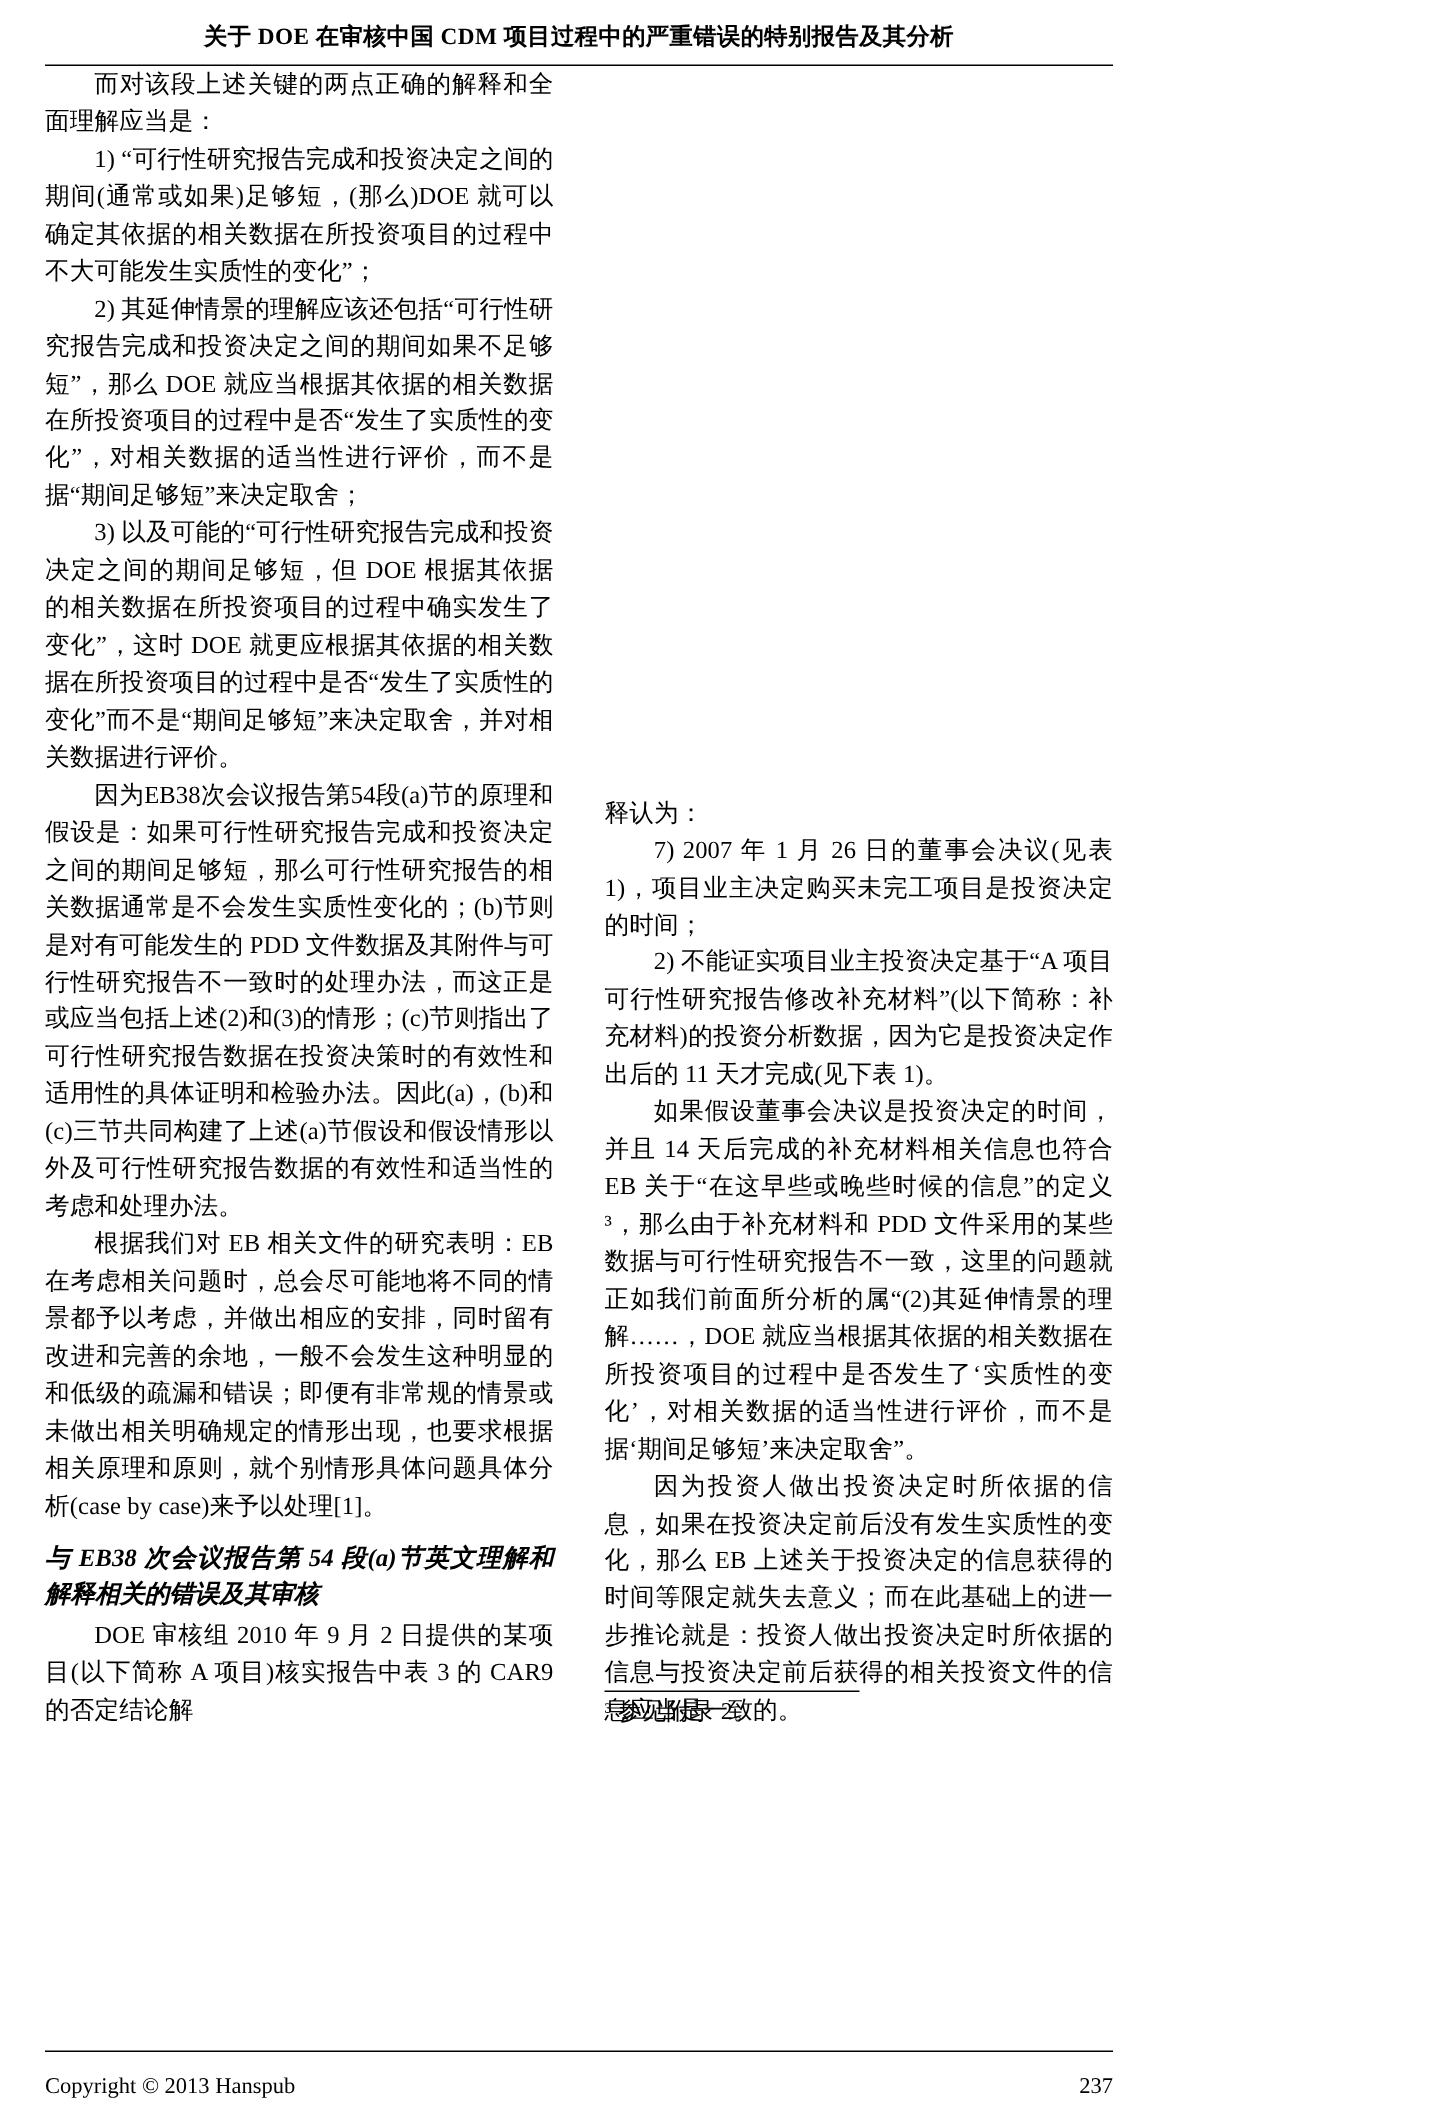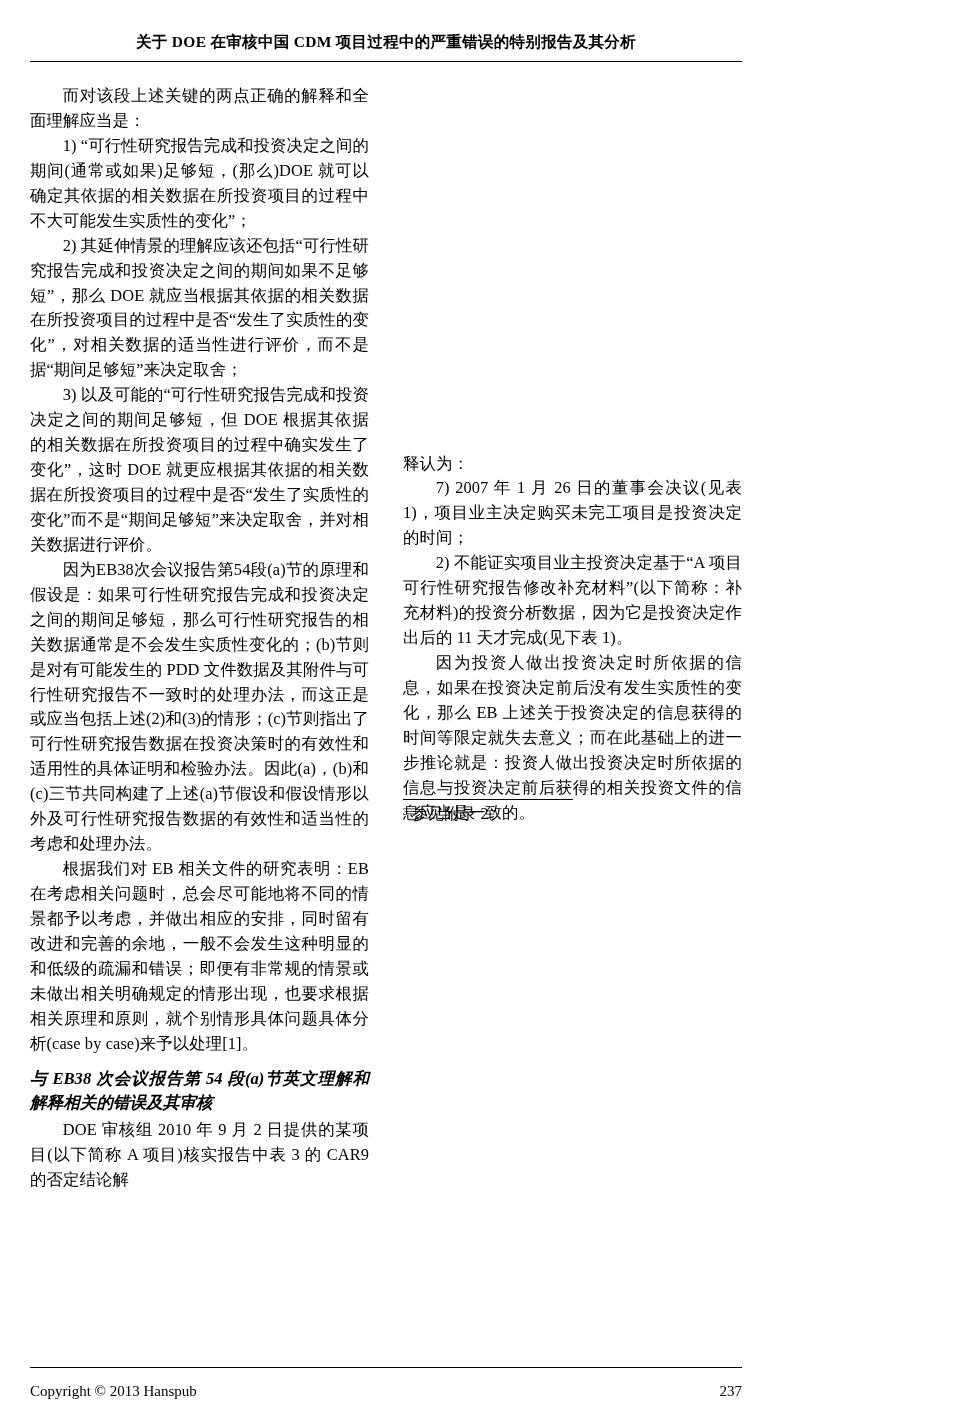--- a/index.html
+++ b/index.html
@@ -14,41 +14,40 @@
     color: #000000;
     position: relative;
     overflow: hidden;
   }
   .page {
     position: absolute;
     left: 0; top: 0;
     width: 772px;
     height: 1414px;
     box-sizing: border-box;
-    padding: 32px 30px 0 30px;
+    padding: 14px 30px 0 30px;
   }
   
   .running-head {
     text-align: center;
     font-size: 15.5px;
     font-weight: bold;
     letter-spacing: 0.3px;
     padding-bottom: 6px;
   }
   .head-rule {
     border: none;
     border-top: 1.2px solid #000;
     margin: 2px 0 0 0;
   }
   
   .columns {
-    margin-top: 22px;
     display: flex;
     gap: 34px;
-    align-items: center;
+    align-items: flex-end;
   }
   .col {
     width: 434px;
     position: relative;
   }
   p {
     margin: 0;
     font-size: 16.4px;
     line-height: 1.52;
     text-align: justify;
@@ -126,20 +125,21 @@
       <p>因为EB38次会议报告第54段(a)节的原理和假设是：如果可行性研究报告完成和投资决定之间的期间足够短，那么可行性研究报告的相关数据通常是不会发生实质性变化的；(b)节则是对有可能发生的 PDD 文件数据及其附件与可行性研究报告不一致时的处理办法，而这正是或应当包括上述(2)和(3)的情形；(c)节则指出了可行性研究报告数据在投资决策时的有效性和适用性的具体证明和检验办法。因此(a)，(b)和(c)三节共同构建了上述(a)节假设和假设情形以外及可行性研究报告数据的有效性和适当性的考虑和处理办法。</p>
       <p>根据我们对 EB 相关文件的研究表明：EB 在考虑相关问题时，总会尽可能地将不同的情景都予以考虑，并做出相应的安排，同时留有改进和完善的余地，一般不会发生这种明显的和低级的疏漏和错误；即便有非常规的情景或未做出相关明确规定的情形出现，也要求根据相关原理和原则，就个别情形具体问题具体分析(case by case)来予以处理[1]。</p>
       <h2 class="subhead">与 EB38 次会议报告第 54 段(a)节英文理解和解释相关的错误及其审核</h2>
       <p>DOE 审核组 2010 年 9 月 2 日提供的某项目(以下简称 A 项目)核实报告中表 3 的 CAR9 的否定结论解</p>
     </div>
 
     <div class="col">
       <p class="noindent">释认为：</p>
       <p>7) 2007 年 1 月 26 日的董事会决议(见表 1)，项目业主决定购买未完工项目是投资决定的时间；</p>
       <p>2)  不能证实项目业主投资决定基于“A 项目可行性研究报告修改补充材料”(以下简称：补充材料)的投资分析数据，因为它是投资决定作出后的 11 天才完成(见下表 1)。</p>
+      <p>如果假设董事会决议是投资决定的时间，并且 14 天后完成的补充材料相关信息也符合 EB 关于“在这早些或晚些时候的信息”的定义 ³，那么由于补充材料和 PDD 文件采用的某些数据与可行性研究报告不一致，这里的问题就正如我们前面所分析的属“(2)其延伸情景的理解……，DOE 就应当根据其依据的相关数据在所投资项目的过程中是否发生了‘实质性的变化’，对相关数据的适当性进行评价，而不是据‘期间足够短’来决定取舍”。</p>
       <p>因为投资人做出投资决定时所依据的信息，如果在投资决定前后没有发生实质性的变化，那么 EB 上述关于投资决定的信息获得的时间等限定就失去意义；而在此基础上的进一步推论就是：投资人做出投资决定时所依据的信息与投资决定前后获得的相关投资文件的信息应当是一致的。</p>
 
       <div class="footnote-wrap">
         <hr class="footnote-rule">
         <p class="footnote">³ 参见附录 2。</p>
       </div>
     </div>
 
   </div>
 

